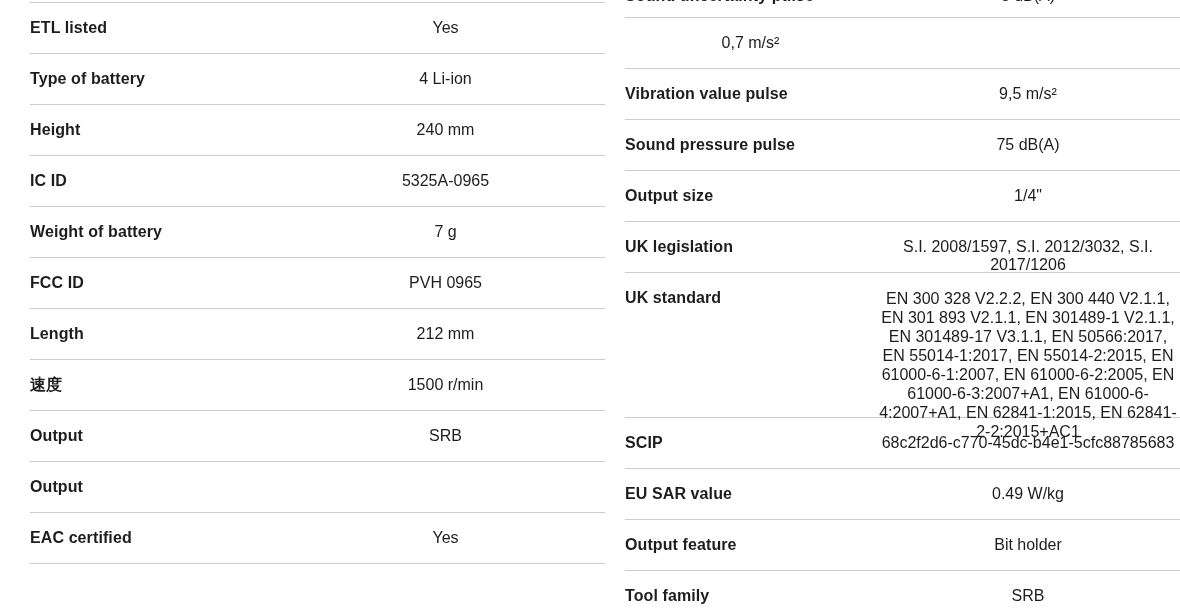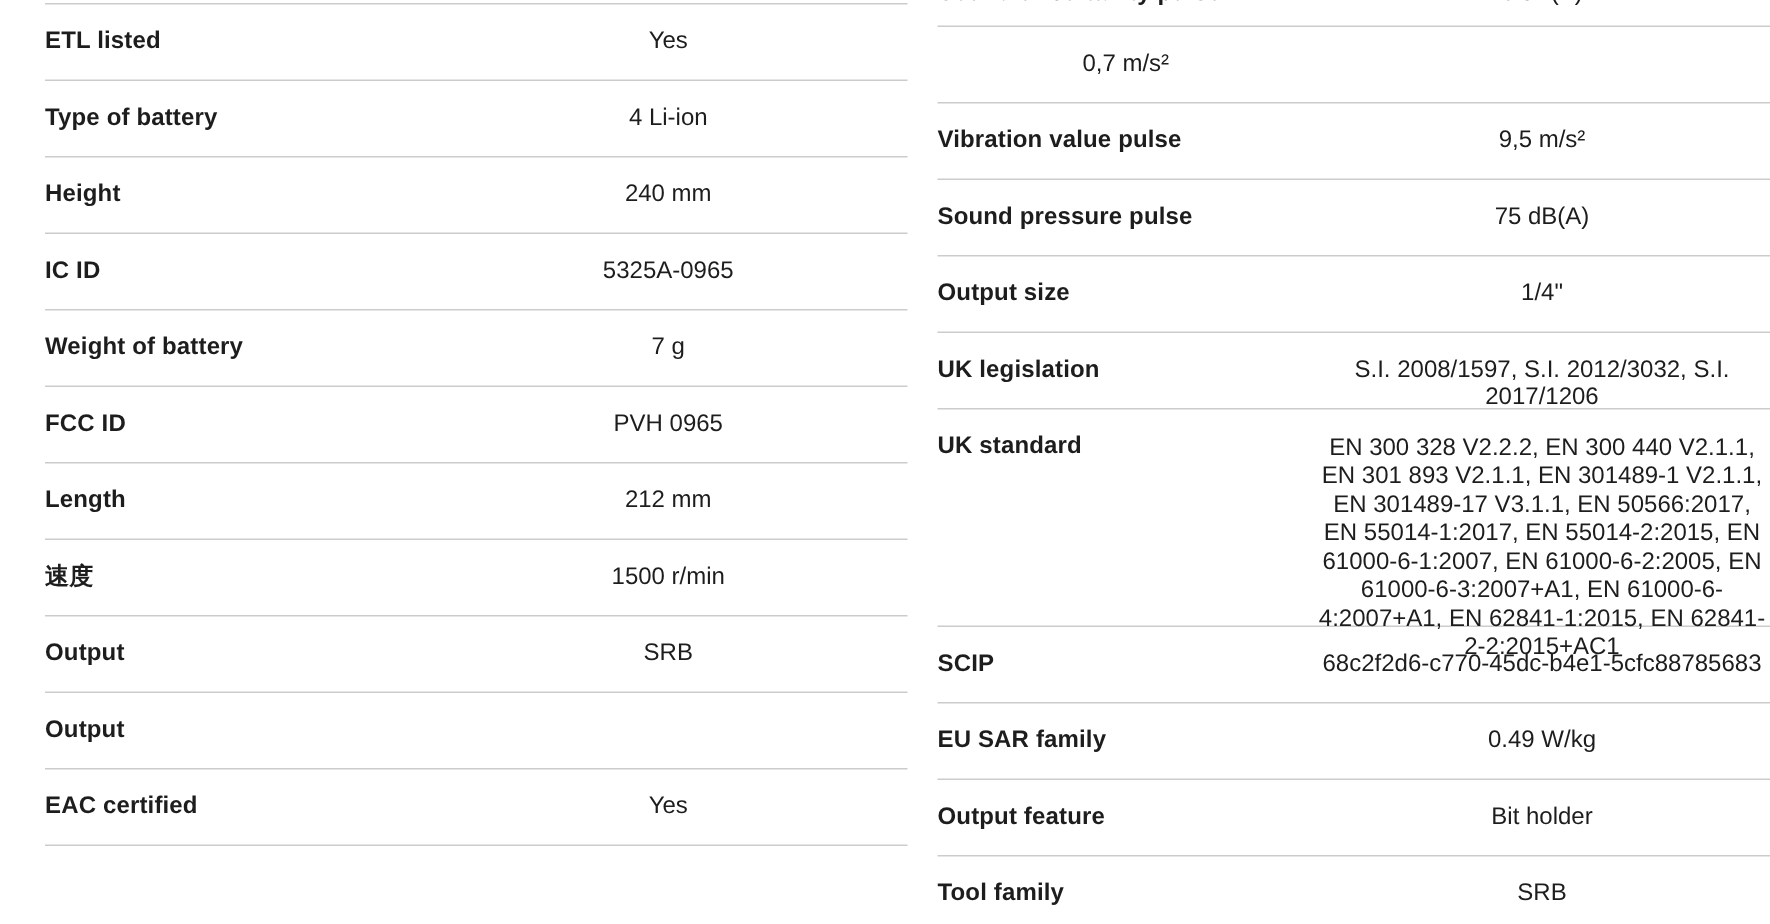--- a/index.html
+++ b/index.html
@@ -175,21 +175,21 @@
         <div class="label">UK standard</div>
         <div class="value">EN 300 328 V2.2.2, EN 300 440 V2.1.1, EN 301 893 V2.1.1, EN 301489-1 V2.1.1, EN 301489-17 V3.1.1, EN 50566:2017, EN 55014-1:2017, EN 55014-2:2015, EN 61000-6-1:2007, EN 61000-6-2:2005, EN 61000-6-3:2007+A1, EN 61000-6-4:2007+A1, EN 62841-1:2015, EN 62841-2-2:2015+AC1</div>
       </div>
 
       <div class="row">
         <div class="label">SCIP</div>
         <div class="value">68c2f2d6-c770-45dc-b4e1-5cfc88785683</div>
       </div>
 
       <div class="row">
-        <div class="label">EU SAR family</div>
+        <div class="label">EU SAR value</div>
         <div class="value">0.49 W/kg</div>
       </div>
 
       <div class="row">
         <div class="label">Output feature</div>
         <div class="value">Bit holder</div>
       </div>
 
       <div class="row">
         <div class="label">Tool family</div>

